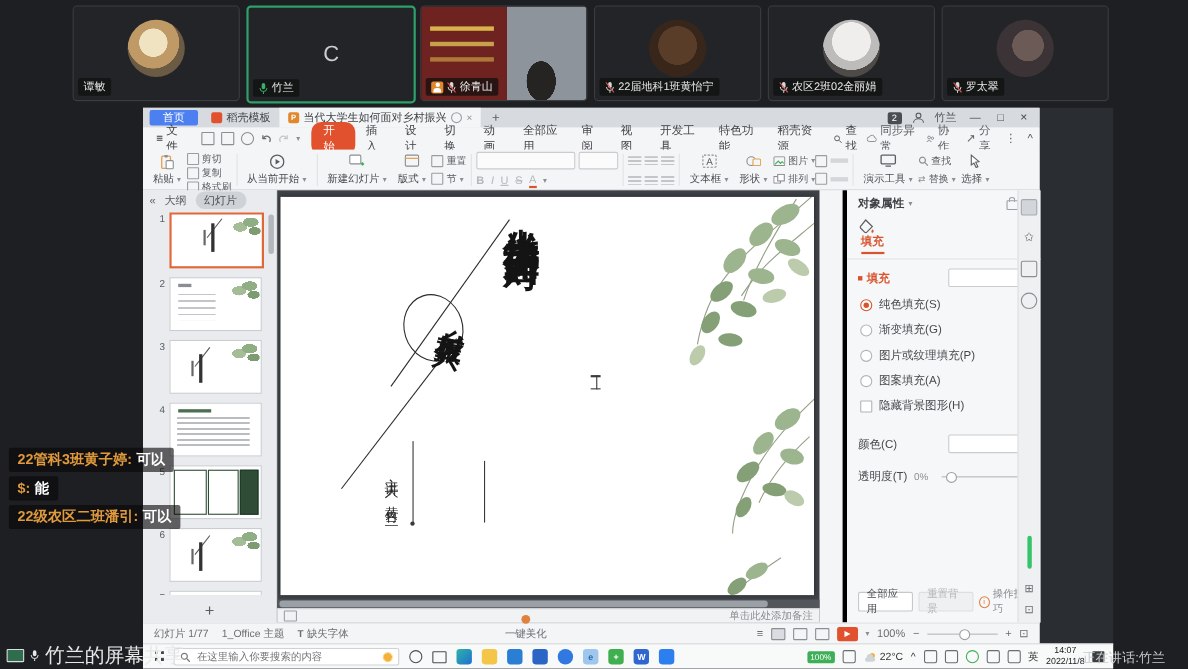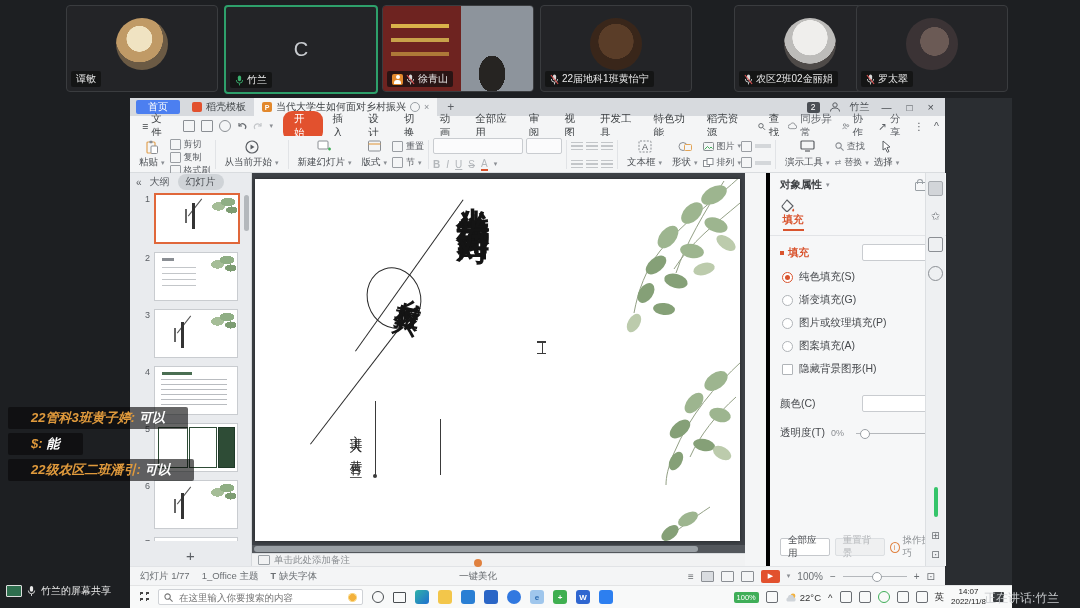--- a/index.html
+++ b/index.html
@@ -29,24 +29,24 @@
               background:radial-gradient(ellipse 22px 30px at 50% 65%,#262422 0 60%,transparent 61%);}
   .nameplate{position:absolute;left:4px;bottom:4px;display:flex;align-items:center;gap:3px;
              background:rgba(15,15,15,.72);border-radius:2px;padding:1px 5px;
              color:#e8e8e8;font-size:10px;white-space:nowrap;}
   .badge-member{width:11px;height:11px;border-radius:2px;background:#e2882c;position:relative;flex:none;}
   .badge-member:before{content:"";position:absolute;left:3.5px;top:1.5px;width:4px;height:4px;border-radius:50%;background:#fff;}
   .badge-member:after{content:"";position:absolute;left:2px;top:6px;width:7px;height:4px;border-radius:3px 3px 0 0;background:#fff;}
 
   
   .chat{position:absolute;left:8px;top:407px;display:flex;flex-direction:column;gap:4px;align-items:flex-start;z-index:40;}
-  .msg{background:rgba(8,8,8,.62);border-radius:2px;padding:2px 23px;font-size:13px;font-weight:700;color:#fff;white-space:nowrap;font-style:italic;}
+  .msg{background:rgba(8,8,8,.62);border-radius:2px;padding:2px 8px;font-size:13px;font-weight:700;color:#fff;white-space:nowrap;}
   .msg .sender{color:#e09a3c;margin-right:4px;}
   .share-label{position:absolute;left:6px;top:584px;display:flex;align-items:center;gap:5px;
-               color:#e8e8e8;font-size:10px;z-index:40;}
+               color:#e8e8e8;font-size:18px;z-index:40;}
   .share-ic{width:14px;height:10px;border:1.5px solid #ddd;border-radius:1px;background:#2e6e4e;}
   .speaking-ind{position:absolute;right:-14px;bottom:1px;width:110px;color:#c7cacd;font-size:12px;
                 overflow:hidden;white-space:nowrap;z-index:30;}
 
   
   .desktop{position:absolute;left:130px;top:98px;width:882px;height:510px;background:#2a2d31;}
 
   
   .wps{position:absolute;left:130px;top:98px;width:815px;height:487px;background:#f4f5f6;font-size:10px;color:#3e4245;}
   .tabbar{position:absolute;left:0;top:0;width:815px;height:18px;background:#d7dade;display:flex;align-items:stretch;}
@@ -125,21 +125,21 @@
              font-family:"Liberation Serif","DejaVu Serif",serif;font-size:12.5px;letter-spacing:3px;color:#2a2a2a;}
   .vline{position:absolute;width:1px;background:#3a3a3a;}
   .vdot{position:absolute;width:4px;height:4px;border-radius:50%;background:#3a3a3a;}
   .ibeam{position:absolute;left:282px;top:162px;width:9px;height:13px;}
   .ibeam:before{content:"";position:absolute;left:50%;top:0;width:1.5px;height:100%;background:#3a3a3a;}
   .ibeam i{position:absolute;left:0;width:100%;height:1.5px;background:#3a3a3a;}
   .ibeam i.b{bottom:0;}
   .hscroll{position:absolute;left:0;top:372px;width:493px;height:8px;background:#53575c;}
   .hscroll .handle{position:absolute;left:2px;top:1px;width:444px;height:6px;background:#9aa0a5;border-radius:3px;}
   .notesbar{position:absolute;left:0;top:380px;width:493px;height:13px;background:#f1f2f3;border-top:1px solid #d9dcdf;
-            display:flex;align-items:center;gap:4px;padding:0 6px;box-sizing:border-box;color:#8a8e92;font-size:9.5px;}
+            display:flex;align-items:center;gap:4px;padding:0 6px;box-sizing:border-box;color:#8a8e92;font-size:9.5px;justify-content:space-between;}
   .notes-ic{width:10px;height:8px;border:1px solid #9aa0a5;border-radius:1px;}
 
   
   .props{position:absolute;left:636px;top:75px;width:180px;height:393px;background:#f6f7f8;border-left:4px solid #000000;
          box-sizing:border-box;padding:4px 10px 6px;display:flex;flex-direction:column;font-size:10.5px;color:#46494d;}
   .pr-head{display:flex;align-items:center;gap:4px;height:16px;}
   .pr-head .sp{flex:1;}
   .pr-x{color:#e05858;font-size:11px;}
   .pr-lock{width:9px;height:7px;border:1px solid #9aa0a5;border-radius:1px;position:relative;margin-top:3px;}
   .pr-lock:before{content:"";position:absolute;left:1.5px;top:-4px;width:4px;height:4px;border:1px solid #9aa0a5;border-bottom:none;border-radius:3px 3px 0 0;}
@@ -253,21 +253,21 @@
       <svg width="9" height="11" viewBox="0 0 10 12">
         <rect x="3.2" y="0.5" width="3.6" height="6.2" rx="1.8" fill="#d8d8d8"></rect>
         <path d="M1.5 5.5a3.5 3.5 0 0 0 7 0" fill="none" stroke="#d8d8d8" stroke-width="1"></path>
         <line x1="5" y1="9.2" x2="5" y2="11.5" stroke="#d8d8d8" stroke-width="1"></line>
         <line x1="1" y1="1" x2="9" y2="11" stroke="#e05252" stroke-width="1.2"></line>
       </svg>
       <span>22届地科1班黄怡宁</span>
     </div>
   </div>
 
-  <div class="tile" style="left:734px">
+  <div class="tile" style="left:698px">
     <div class="avatar av5"></div>
     <div class="nameplate">
       <svg width="9" height="11" viewBox="0 0 10 12">
         <rect x="3.2" y="0.5" width="3.6" height="6.2" rx="1.8" fill="#d8d8d8"></rect>
         <path d="M1.5 5.5a3.5 3.5 0 0 0 7 0" fill="none" stroke="#d8d8d8" stroke-width="1"></path>
         <line x1="5" y1="9.2" x2="5" y2="11.5" stroke="#d8d8d8" stroke-width="1"></line>
         <line x1="1" y1="1" x2="9" y2="11" stroke="#e05252" stroke-width="1.2"></line>
       </svg>
       <span>农区2班02金丽娟</span>
     </div>

